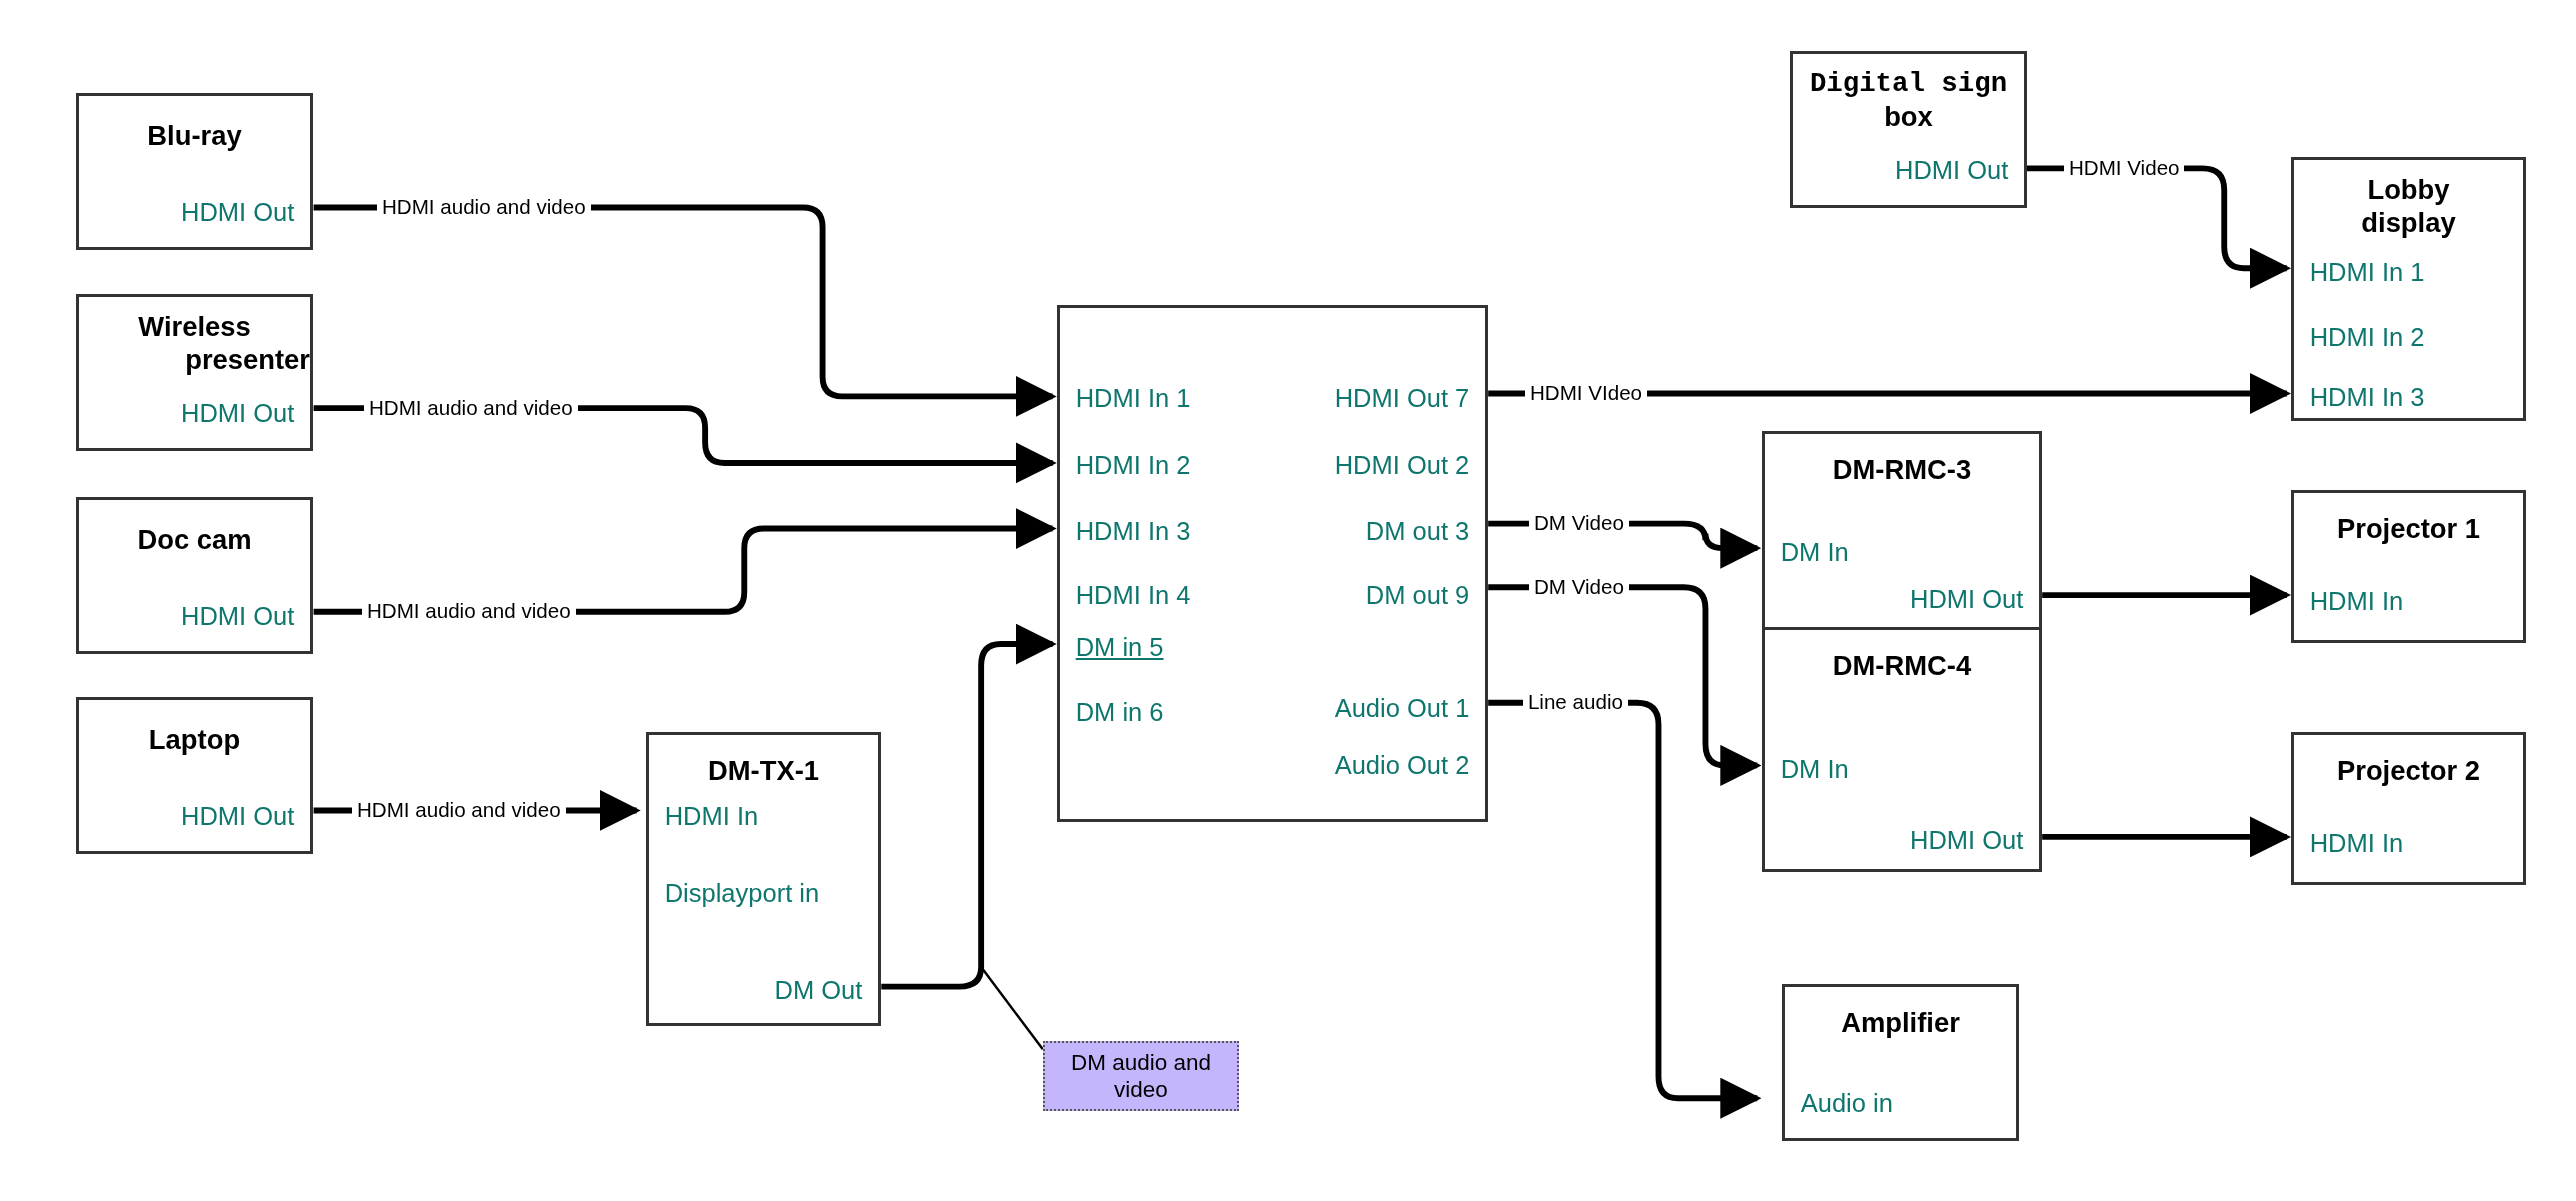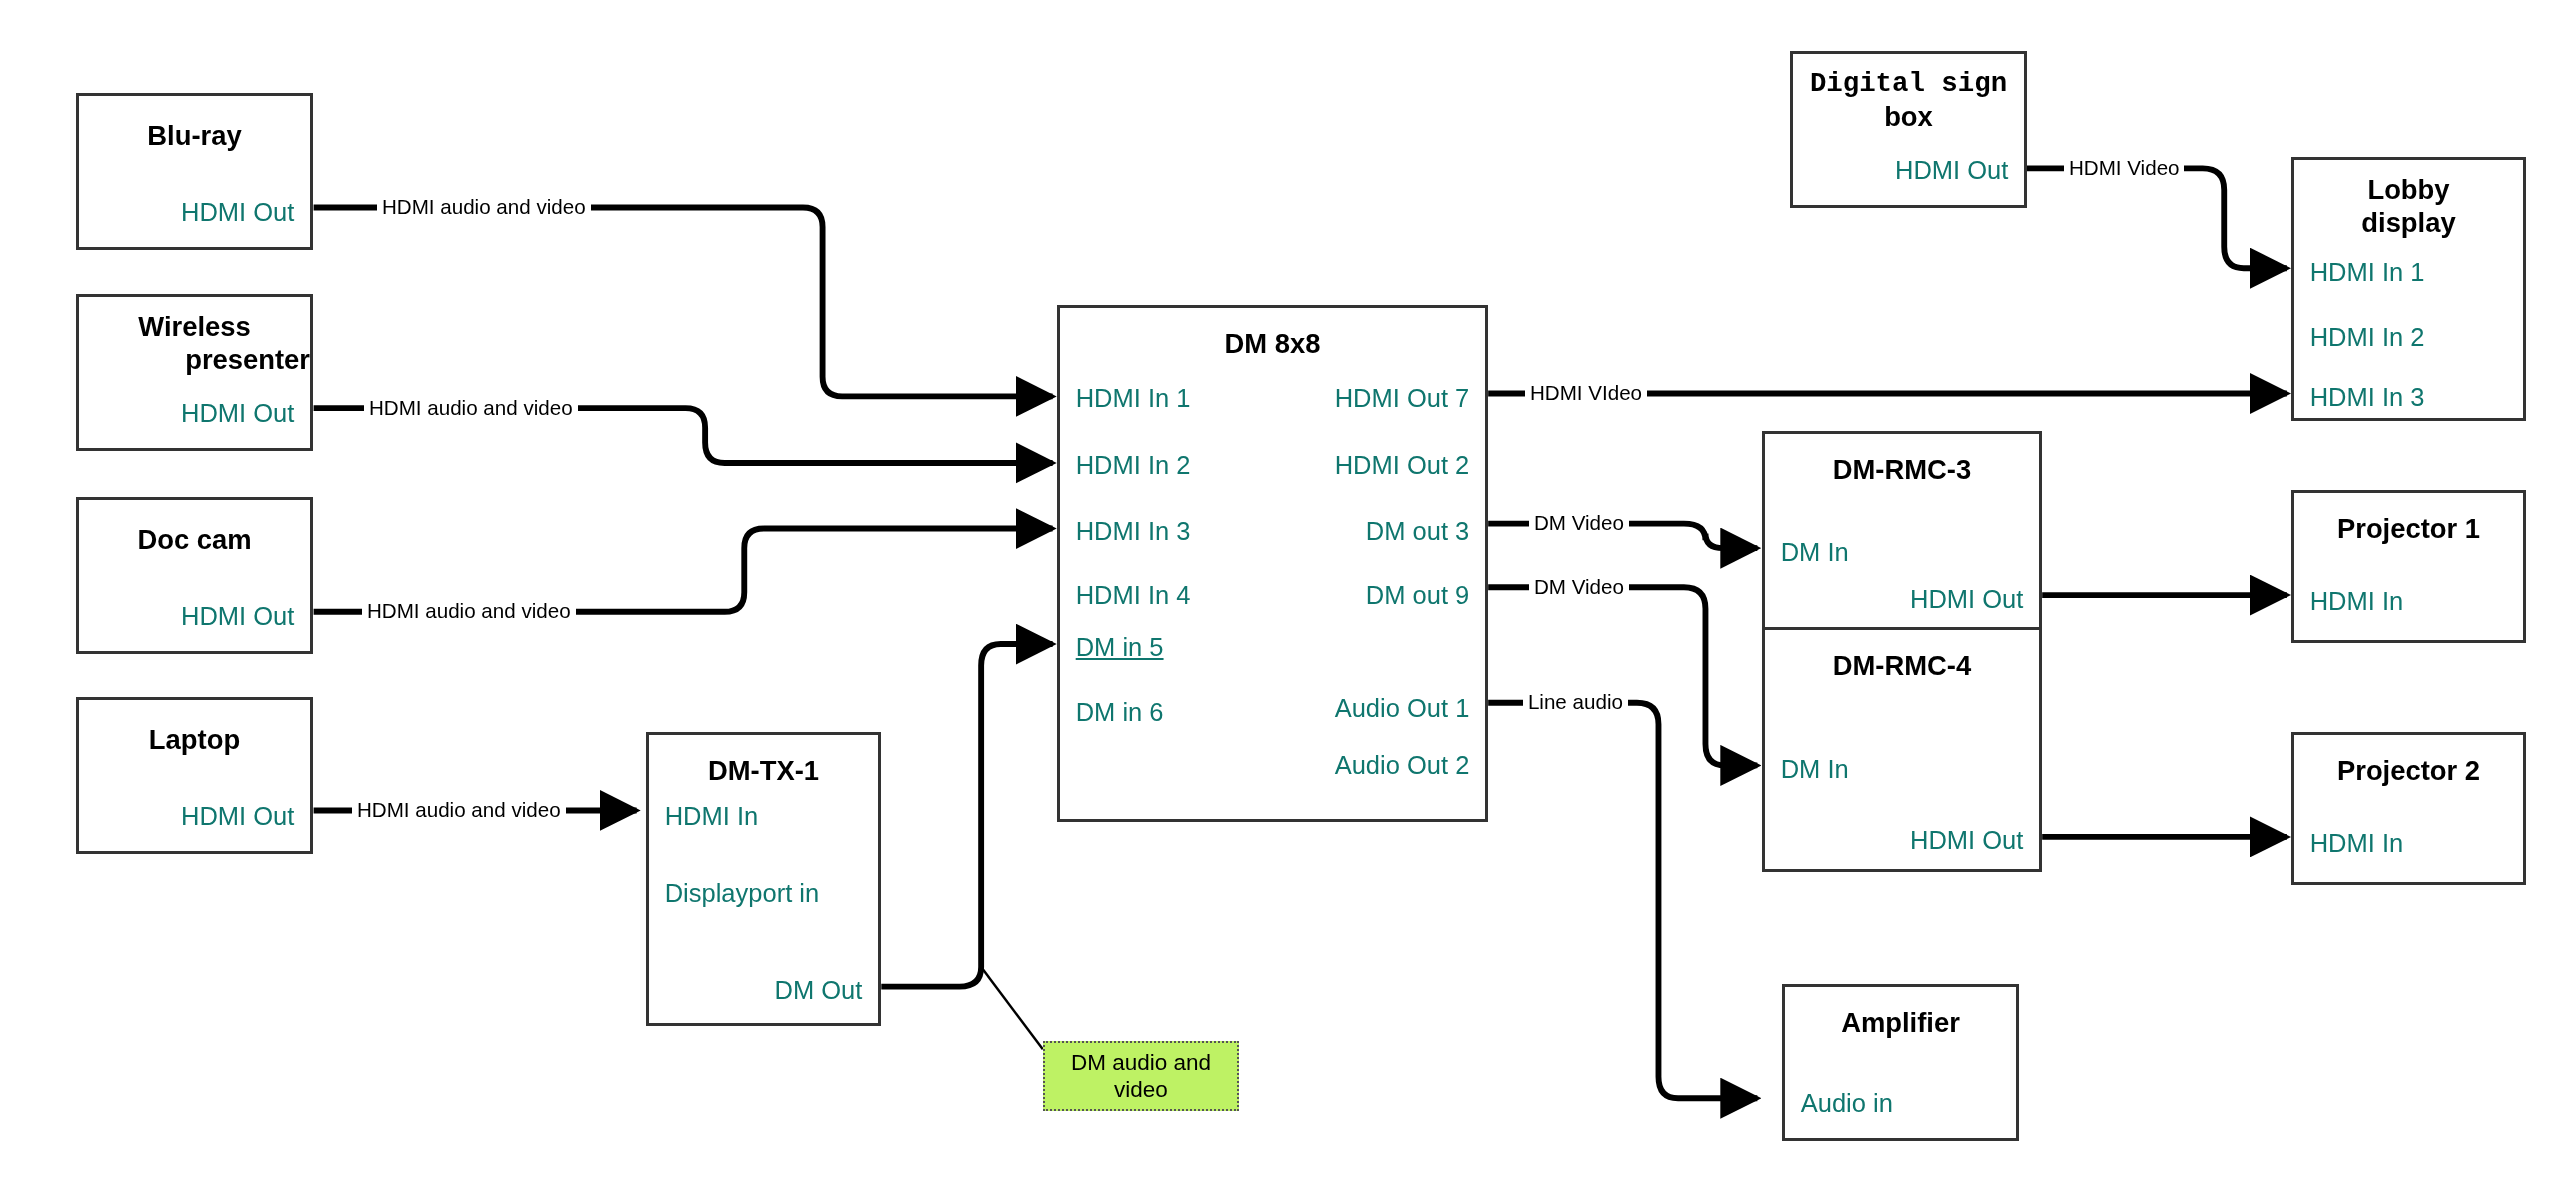--- a/index.html
+++ b/index.html
@@ -56,21 +56,21 @@
     background: #ffffff;
     white-space: nowrap;
     padding: 0 4.9px;
     z-index: 6;
     line-height: 1.1;
   }
   .note-box {
     position: absolute;
     box-sizing: border-box;
     border: 2.9px dotted #555555;
-    background: #bef264;
+    background: #c4b5fd;
     z-index: 5;
     display: flex;
     align-items: center;
     justify-content: center;
     text-align: center;
     font-size: 22.5px;
     color: #000000;
     line-height: 1.2;
     padding: 3.9px;
   }
@@ -136,21 +136,20 @@
   </div>
 
   <div class="box" style="left:646px; top:732px; width:235px; height:294px;">
     <div class="box-title" style="top:19.6px;">DM-TX-1</div>
     <div class="port left" style="top:67px;">HDMI In</div>
     <div class="port left" style="top:144px;">Displayport in</div>
     <div class="port right" style="top:241px;">DM Out</div>
   </div>
 
   <div class="box" style="left:1057px; top:305px; width:431px; height:517px;">
-    <div class="box-title" style="top:19.6px;">DM 8x8</div>
 
     <div class="port left" style="top:76px;">HDMI In 1</div>
     <div class="port left" style="top:143px;">HDMI In 2</div>
     <div class="port left" style="top:209px;">HDMI In 3</div>
     <div class="port left" style="top:273px;">HDMI In 4</div>
     <div class="port left" style="top:325px;text-decoration:underline;">DM in 5</div>
     <div class="port left" style="top:390px;">DM in 6</div>
 
     <div class="port right" style="top:76px;">HDMI Out 7</div>
     <div class="port right" style="top:143px;">HDMI Out 2</div>

